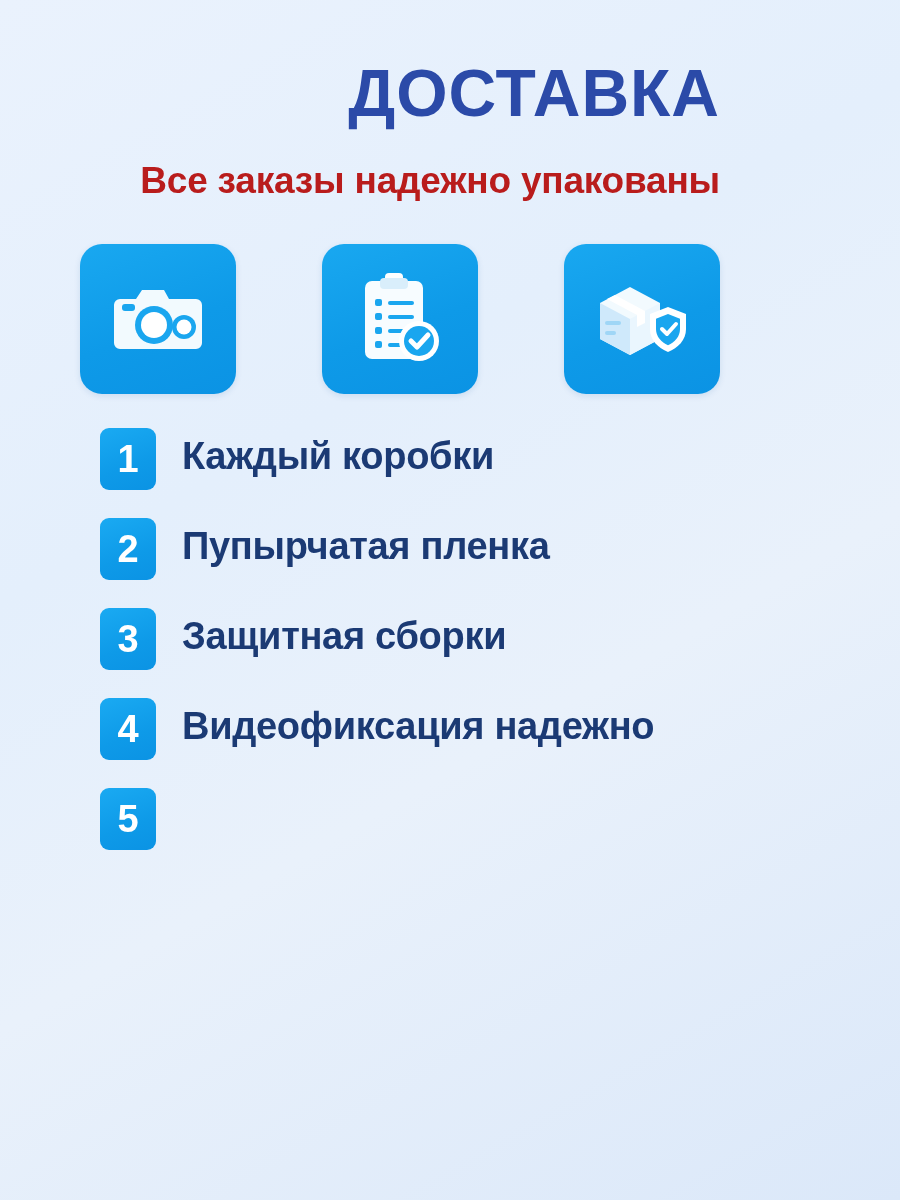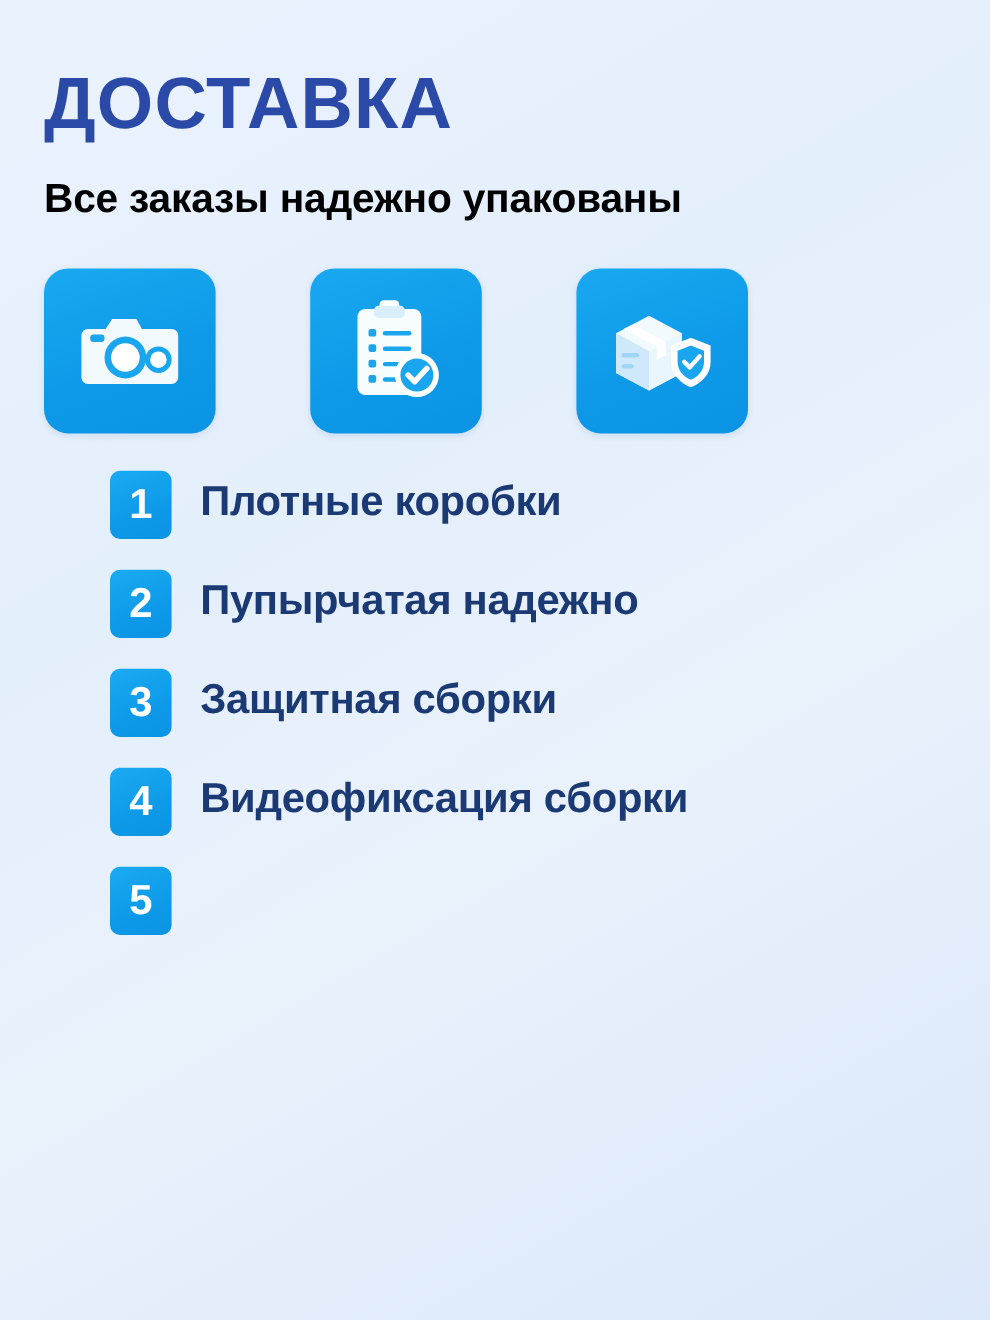--- a/index.html
+++ b/index.html
@@ -14,35 +14,35 @@
     overflow: hidden;
     position: relative;
   }
   .page {
     width: 760px;
     height: 1200px;
     box-sizing: border-box;
     padding: 60px 40px 30px 40px;
     display: flex;
     flex-direction: column;
-    align-items: flex-start;
+    align-items: flex-end;
   }
   .title {
     font-size: 66px;
     font-weight: bold;
     color: #2b4aa8;
     letter-spacing: 1px;
     line-height: 1;
     margin: 0 0 34px 0;
     text-align: center;
   }
   .subtitle {
     font-size: 37px;
     font-weight: bold;
-    color: #000000;
+    color: #b91c1c;
     text-align: center;
     margin: 0 0 42px 0;
     letter-spacing: -0.2px;
   }
   .icon-row {
     display: flex;
     justify-content: center;
     gap: 86px;
     margin-bottom: 34px;
   }
@@ -161,36 +161,36 @@
         </svg>
       </span>
     </div>
 
   </div>
 
   <ul class="list">
 
     <li class="list-item">
       <span class="num-badge">1</span>
-      <span class="item-text">Плотные коробки</span>
+      <span class="item-text">Каждый коробки</span>
     </li>
 
     <li class="list-item">
       <span class="num-badge">2</span>
-      <span class="item-text">Пупырчатая надежно</span>
+      <span class="item-text">Пупырчатая пленка</span>
     </li>
 
     <li class="list-item">
       <span class="num-badge">3</span>
       <span class="item-text">Защитная сборки</span>
     </li>
 
     <li class="list-item">
       <span class="num-badge">4</span>
-      <span class="item-text">Видеофиксация сборки</span>
+      <span class="item-text">Видеофиксация надежно</span>
     </li>
 
     <li class="list-item">
       <span class="num-badge">5</span>
     </li>
 
   </ul>
 
 </div>
 

